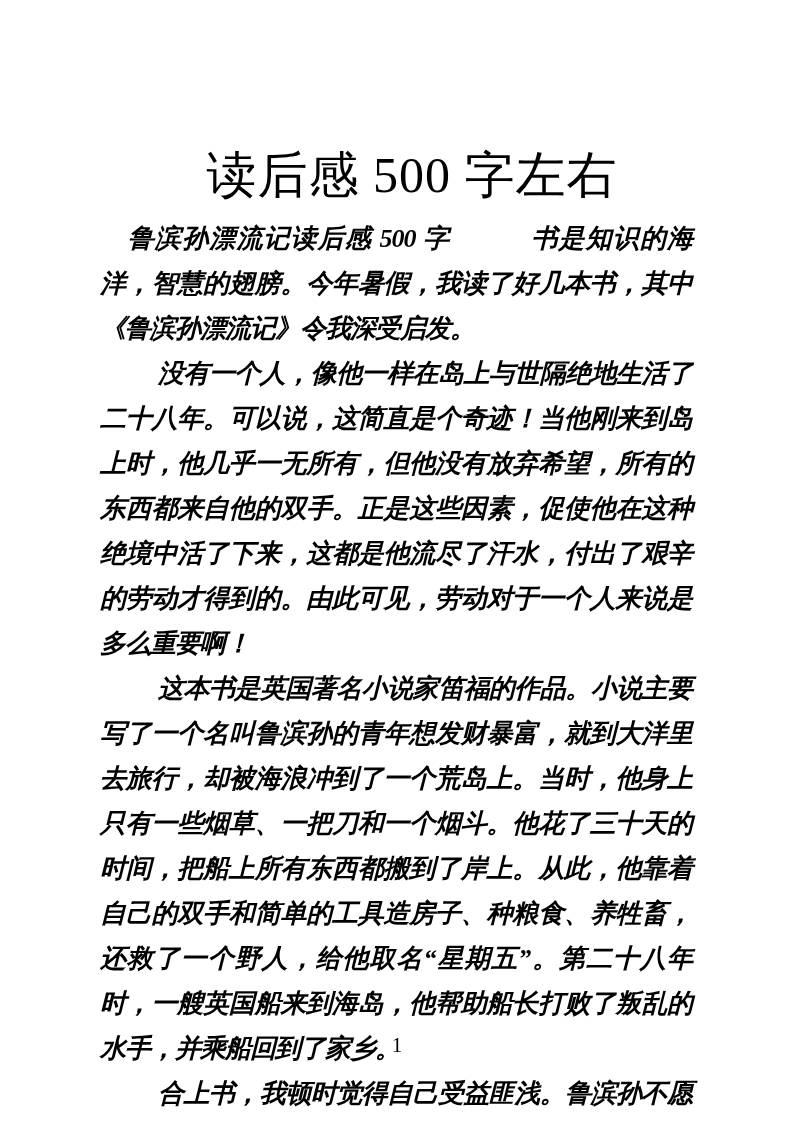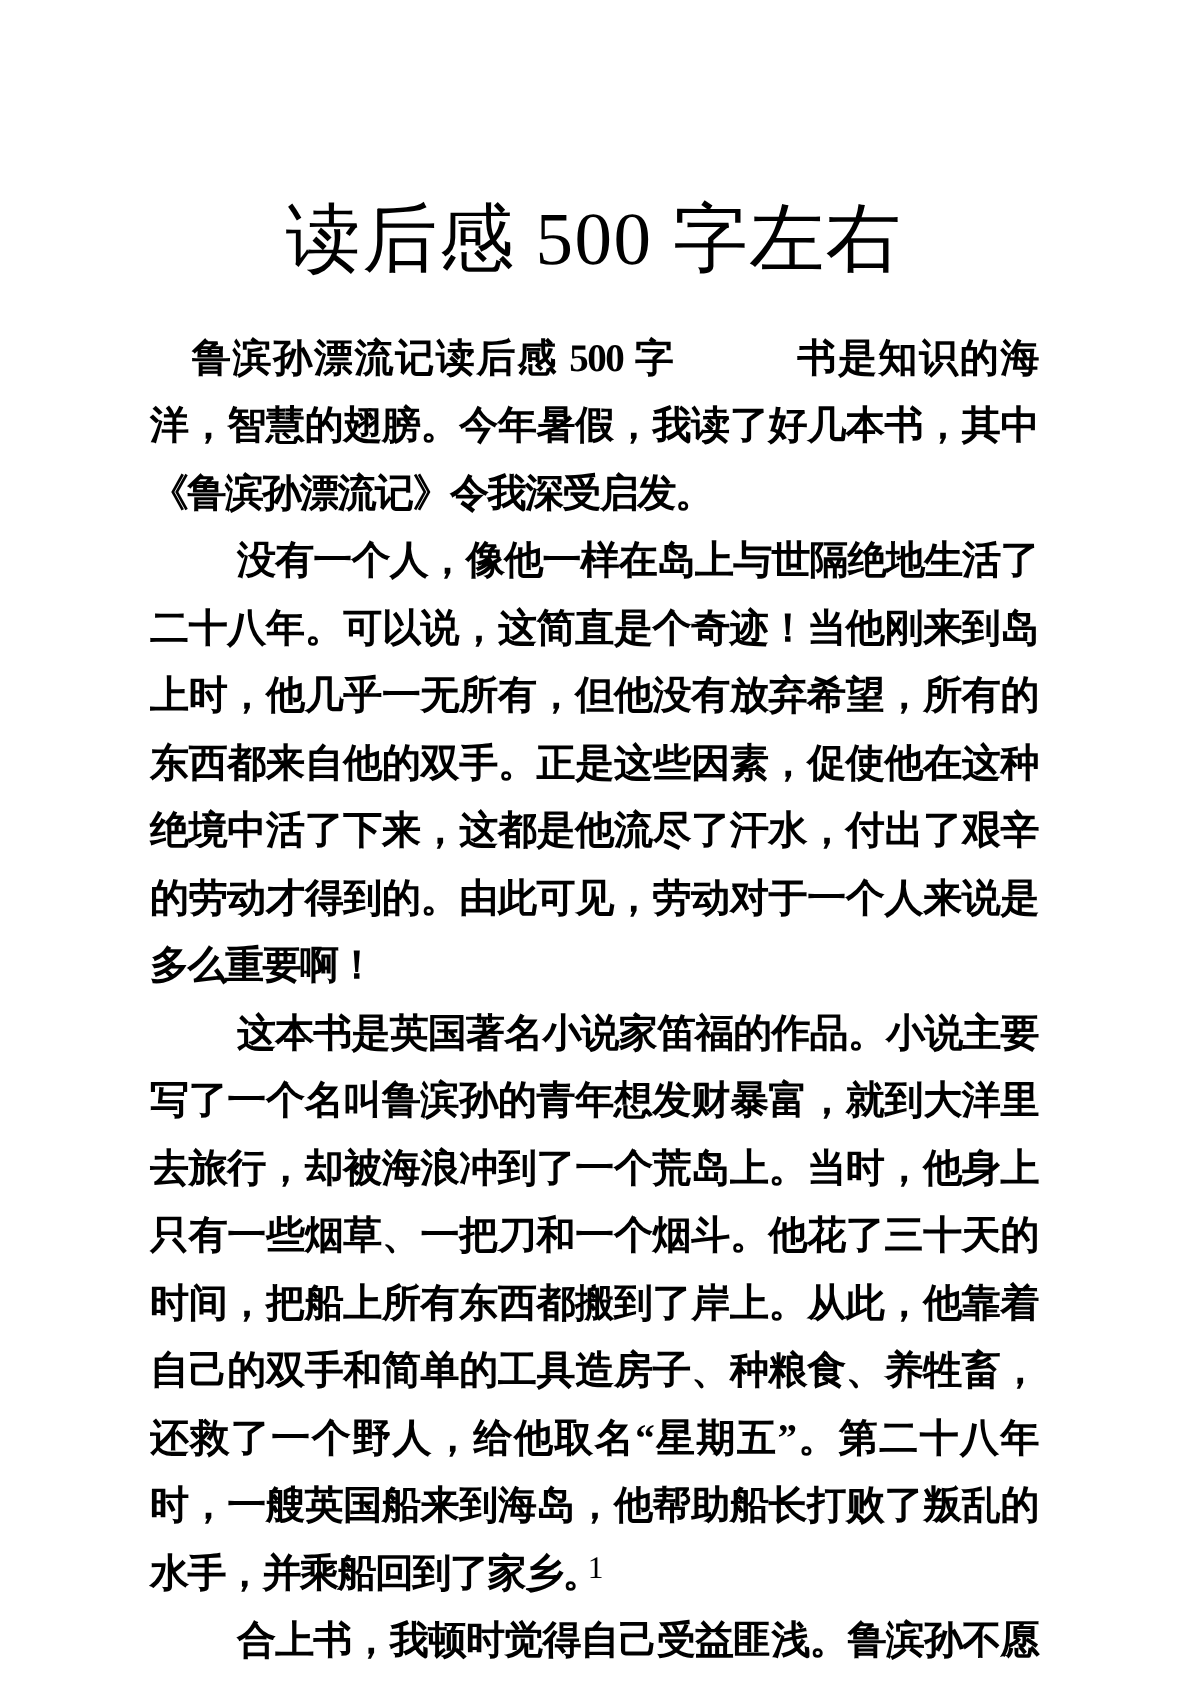--- a/index.html
+++ b/index.html
@@ -14,41 +14,42 @@
     background: #ffffff;
     color: #000000;
     font-family: "Liberation Serif", "DejaVu Serif", serif;
     overflow: hidden;
   }
   .doc-title {
     position: absolute;
     top: 126px;
     left: 100px;
     width: 592px;
-    margin: 0;
+    margin: 16px;
     font-size: 50px;
     font-weight: 500;
     text-align: center;
     white-space: nowrap;
     letter-spacing: 1px;
   }
   .content {
     position: absolute;
     top: 216px;
     left: 100px;
     width: 592px;
     font-size: 26px;
     font-weight: bold;
     line-height: 45px;
     text-align: justify;
     letter-spacing: -1px;
   }
   .content p {
     margin: 0;
     padding: 0;
+    font-style: italic;
   }
   .content p.ind1 { text-indent: 28px; }
   .content p.ind2 { text-indent: 58px; }
   .page-num {
     position: absolute;
     top: 1033px;
     left: 0;
     width: 794px;
     text-align: center;
     font-size: 21px;

